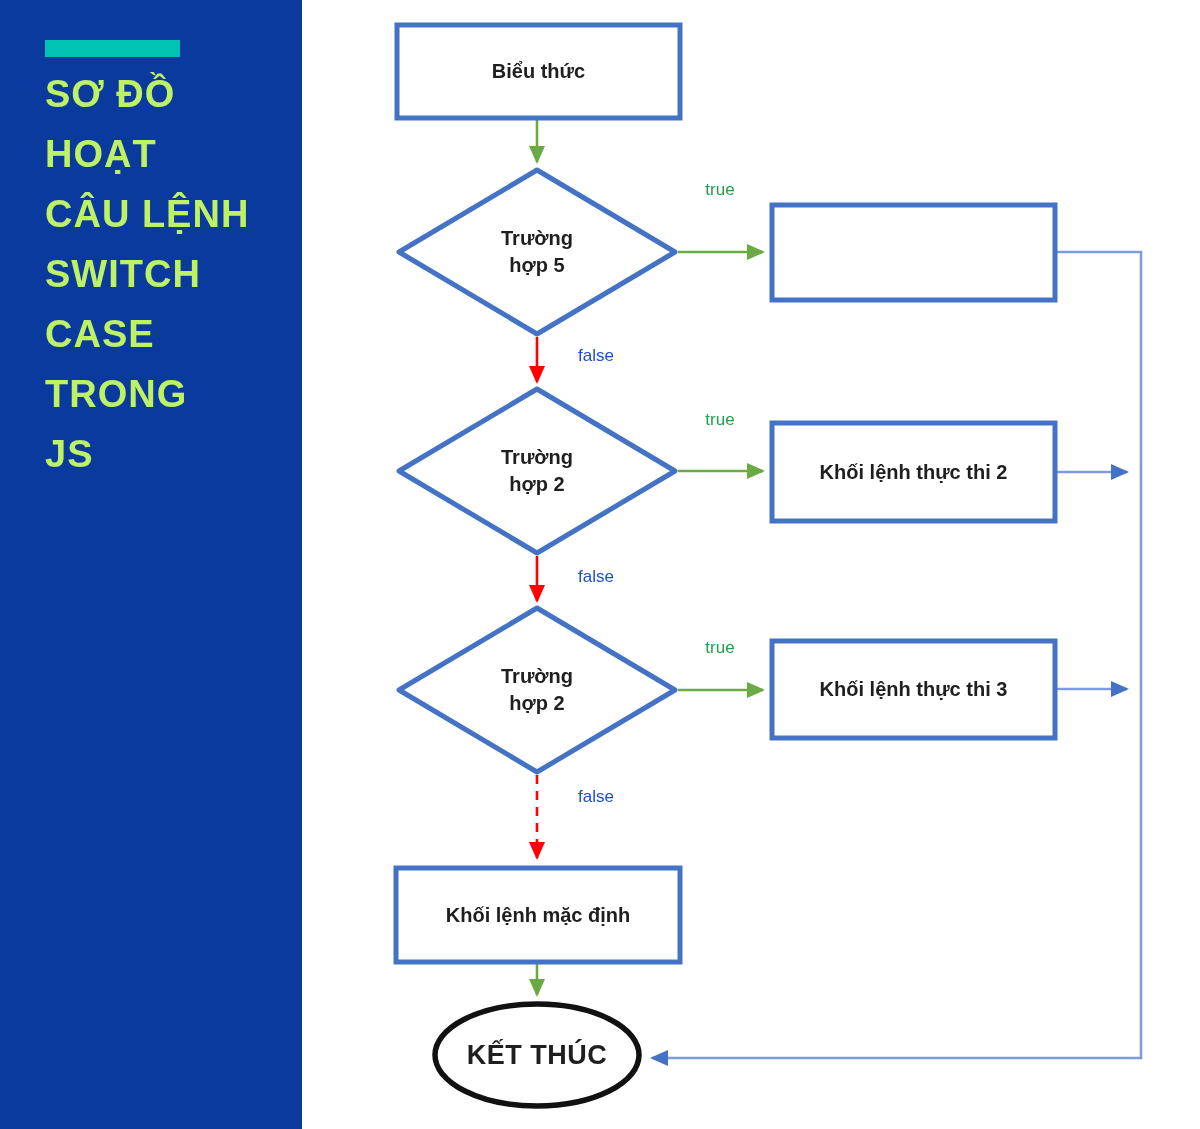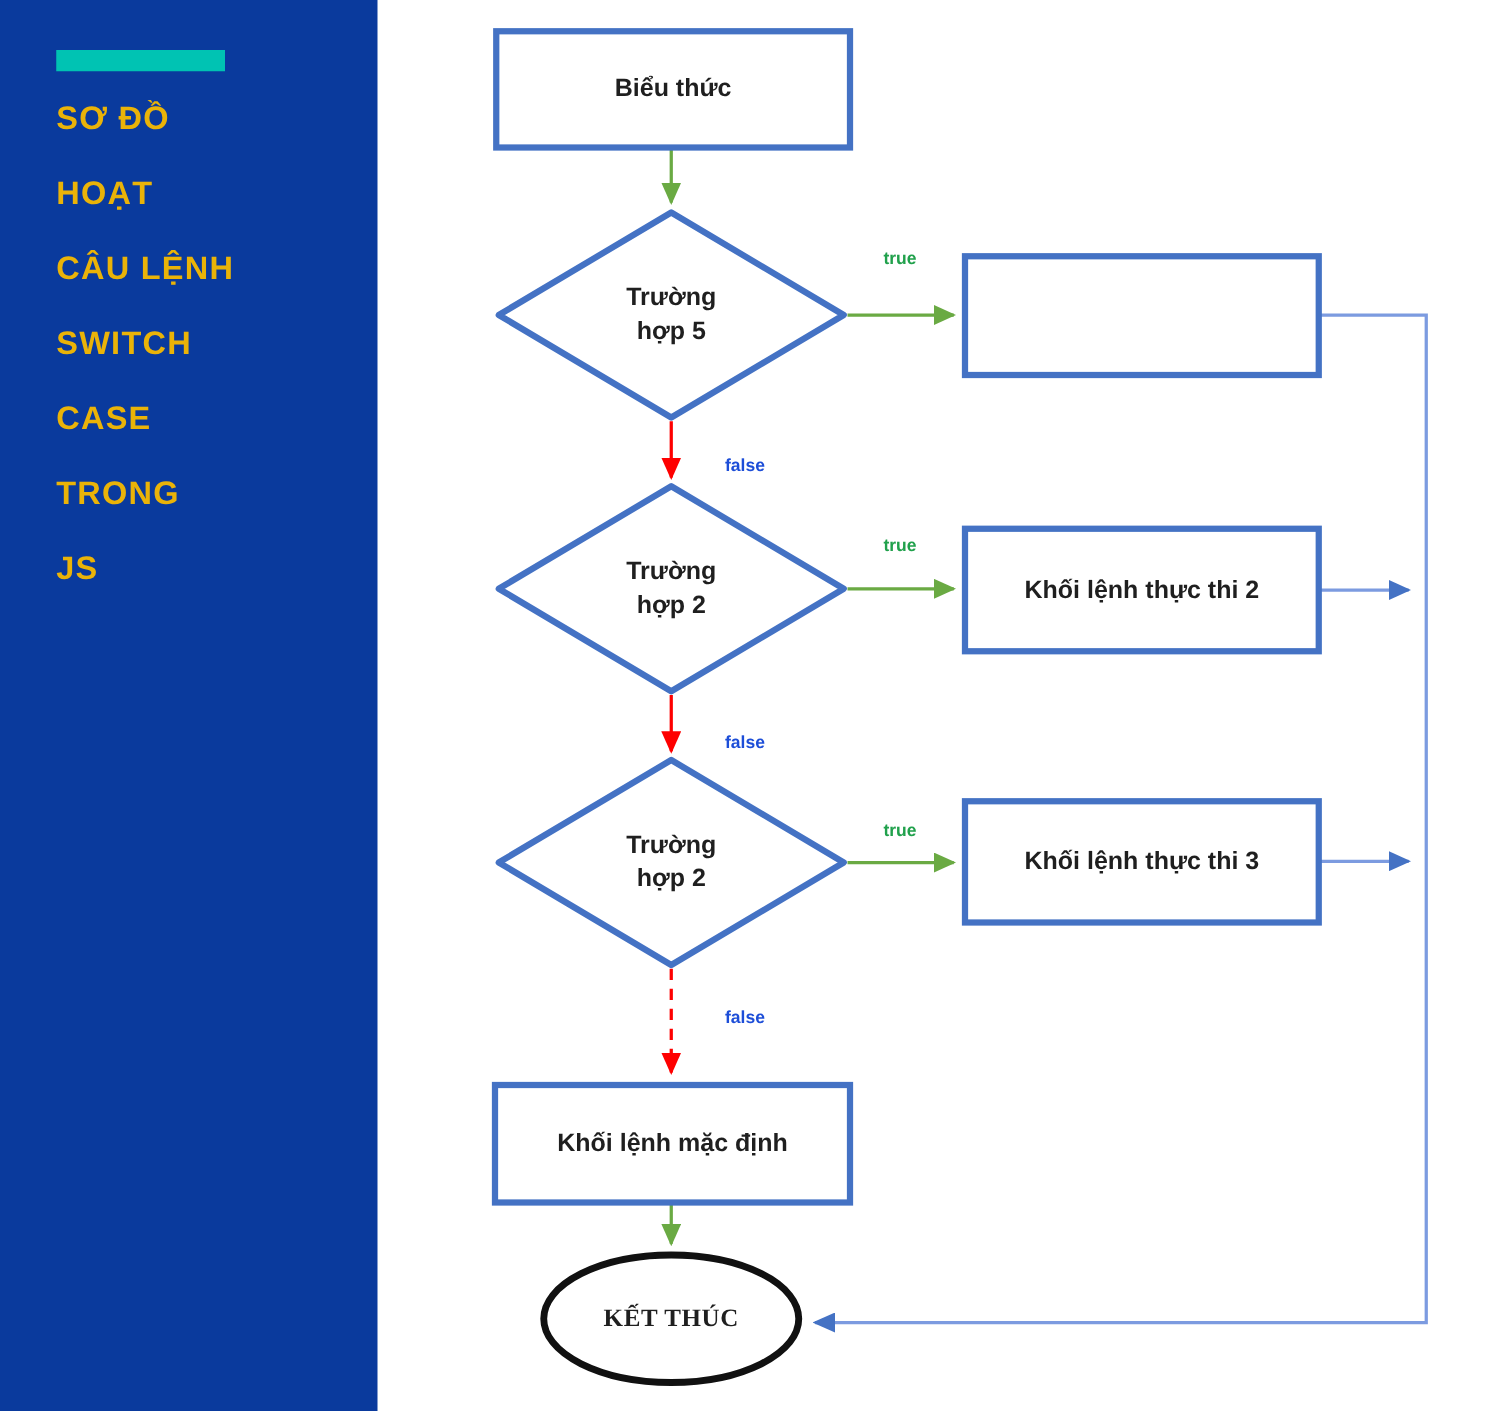--- a/index.html
+++ b/index.html
@@ -2,34 +2,34 @@
 <html><head>
 <meta charset="utf-8">
 <style>
   html, body { margin: 0; padding: 0; background: #ffffff; }
   body { width: 1200px; height: 1129px; font-family: "Liberation Sans", sans-serif; }
   .page { position: relative; width: 1200px; height: 1129px; background: #ffffff; overflow: hidden; }
 
   
   .sidebar { position: absolute; left: 0; top: 0; width: 302px; height: 1129px; background: #0a3a9d; }
   .accent-bar { position: absolute; left: 45px; top: 40px; width: 135px; height: 17px; background: #00c3b3; }
-  .sidebar-title { position: absolute; left: 45px; top: 64px; margin: 0; color: #eab308;
-                   font-size: 26px; font-weight: 700; line-height: 60px; letter-spacing: 1px; }
+  .sidebar-title { position: absolute; left: 45px; top: 64px; margin: 0; color: #bef264;
+                   font-size: 38px; font-weight: 700; line-height: 60px; letter-spacing: 1px; }
   .sidebar-title span { display: block; }
 
   
   .flow-svg { position: absolute; left: 0; top: 0; }
 
   .lbl { position: absolute; display: flex; align-items: center; justify-content: center;
          text-align: center; font-weight: 700; color: #1f1f1f; font-size: 20px; }
   .lbl.diamond { line-height: 27px; }
-  .lbl.end { font-size: 20px; letter-spacing: 0.5px; font-family: Liberation Serif, serif; }
+  .lbl.end { font-size: 27px; letter-spacing: 0.5px; }
 
   .branch { position: absolute; display: flex; align-items: center; justify-content: center;
-            font-weight: 700; font-size: 14px; margin-top: 16px; }
+            font-weight: 400; font-size: 17px; }
   .branch.true  { color: #21a14c; }
   .branch.false { color: #1d4ed8; }
 </style>
 </head>
 <body>
 
 <div class="page">
 
   <aside class="sidebar">
     <div class="accent-bar"></div>

